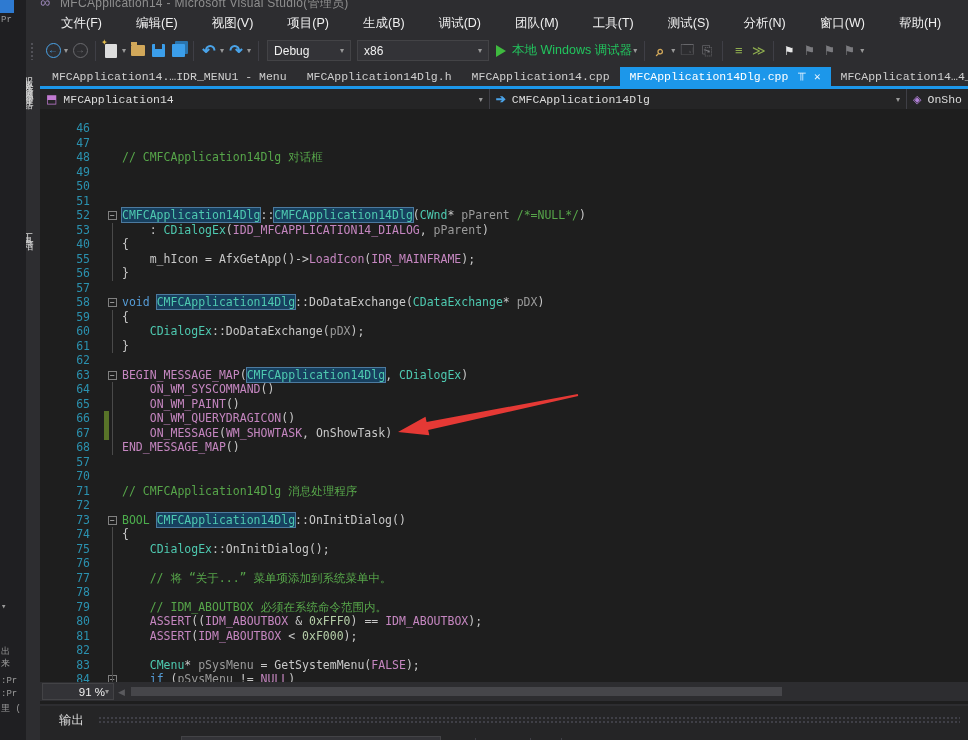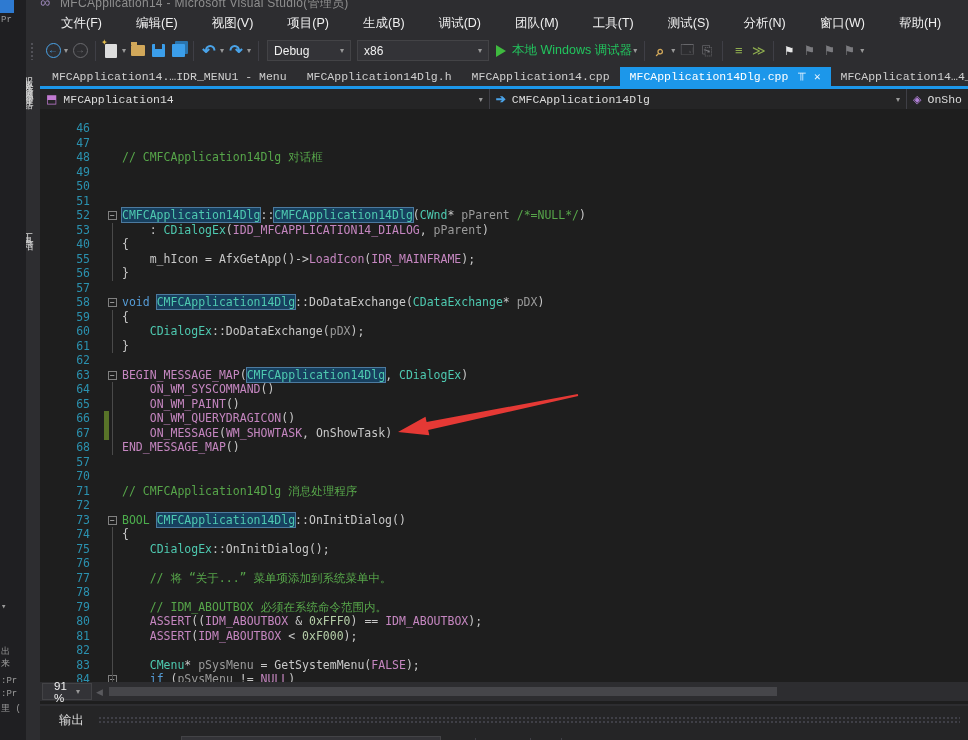--- a/index.html
+++ b/index.html
@@ -82,21 +82,21 @@
   .guide { position:absolute; left:72px; width:1px; background:#4a4a4a; }
   .s-p { color:#C8C8C8; } .s-c { color:#57A64A; } .s-t { color:#4EC9B0; }
   .s-k { color:#569CD6; } .s-m { color:#C586C0; } .s-n { color:#B5CEA8; }
   .s-g { color:#9A9A9A; } .s-b { color:#4cae4c; }
   .s-hl { background:#17405F; outline:1px solid #4C7A9F; }
 
   .arrow-svg { position:absolute; left:0; top:0; width:100%; height:100%; pointer-events:none; }
 
   
   .hscroll { position:absolute; left:0; top:593px; width:100%; height:19px; background:#2D2D30; display:flex; align-items:center; }
-  .zoomcombo { width:50px; height:17px; background:#333337; border:1px solid #434346; color:#f1f1f1; font-size:11.5px; display:flex; align-items:center; justify-content:flex-start; padding:0 11px; margin-left:2px; }
+  .zoomcombo { width:72px; height:17px; background:#333337; border:1px solid #434346; color:#f1f1f1; font-size:11.5px; display:flex; align-items:center; justify-content:flex-end; padding:0 4px; margin-left:2px; }
   .zoomcombo .ca { color:#999; font-size:8px; }
   .sb-arrow { color:#5a5a5e; font-size:9px; margin:0 4px; }
   .sb-track { flex:1; height:11px; background:#2D2D30; position:relative; margin-right:4px; }
   .sb-thumb { position:absolute; left:2px; top:1px; width:78%; height:9px; background:#46464a; }
 
   
   .output { position:absolute; left:0; top:615px; width:100%; height:125px; background:#252526; border-top:2px solid #2D2D30; overflow:hidden; }
   .out-head { position:absolute; left:0; top:4px; width:100%; height:20px; display:flex; align-items:center; }
   .out-title { color:#dcdcdc; font-size:12.5px; margin-left:19px; white-space:nowrap; }
   .out-grip { flex:1; height:8px; margin:0 8px 0 14px;

